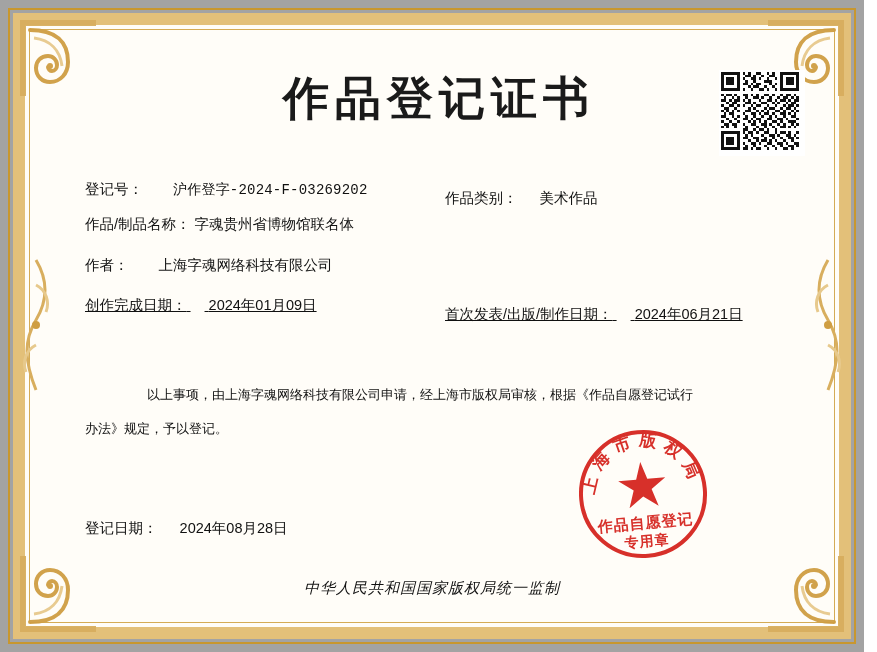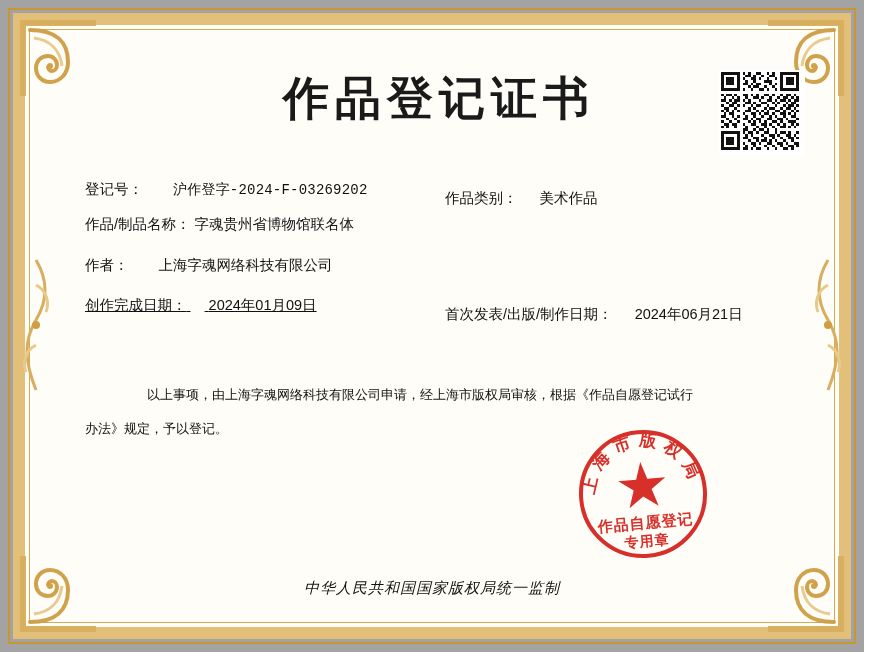--- a/index.html
+++ b/index.html
@@ -137,21 +137,21 @@
     font-size: 14px;
     letter-spacing: 0.2px;
   }
 
   .row-reg      { left: 40px;  top: 128px; margin-top: 12px; }
   .row-name     { left: 40px;  top: 167px; margin-top: 8px; }
   .row-cat      { left: 400px; top: 149px; }
   .row-author   { left: 40px;  top: 216px; }
   .row-owner    { left: 400px; top: 216px; }
   .row-created  { left: 40px;  top: 256px; text-decoration: underline; }
-  .row-pub      { left: 400px; top: 265px; }
+  .row-pub      { left: 400px; top: 265px; text-decoration: underline; }
   .row-regdate  { left: 40px;  top: 479px; }
 
   .gap-s { display: inline-block; width: 14px; }
   .gap-m { display: inline-block; width: 22px; }
 
   .statement {
     position: absolute;
     left: 40px;
     right: 30px;
     top: 338px;
@@ -527,20 +527,25 @@
       <span class="lbl">首次发表/出版/制作日期：</span>
       <span class="gap-s"></span>
       <span class="val">2024年06月21日</span>
     </div>
 
     <div class="statement">
       <span class="indent"></span><span>以上事项，由上海字魂网络科技有限公司申请，经上海市版权局审核，根据《作品自愿登记试行</span><br>
       <span>办法》规定，予以登记。</span>
     </div>
 
+    <div class="field-row row-regdate">
+      <span class="lbl">登记日期：</span>
+      <span class="gap-s"></span>
+      <span class="val">2024年08月28日</span>
+    </div>
 
     <div class="seal">
       <svg viewBox="0 0 136 136" width="136" height="136">
         <defs>
           <path id="arcTop" d="M 20,68 A 48,48 0 0 1 116,68" fill="none"></path>
         </defs>
         <circle cx="68" cy="68" r="62" fill="none" stroke="#d7302a" stroke-width="4"></circle>
         <text font-family="'DejaVu Serif','Liberation Serif',serif" font-size="17" font-weight="bold" fill="#d7302a" letter-spacing="7">
           <textPath href="#arcTop" startOffset="50%" text-anchor="middle">上海市版权局</textPath>
         </text>

